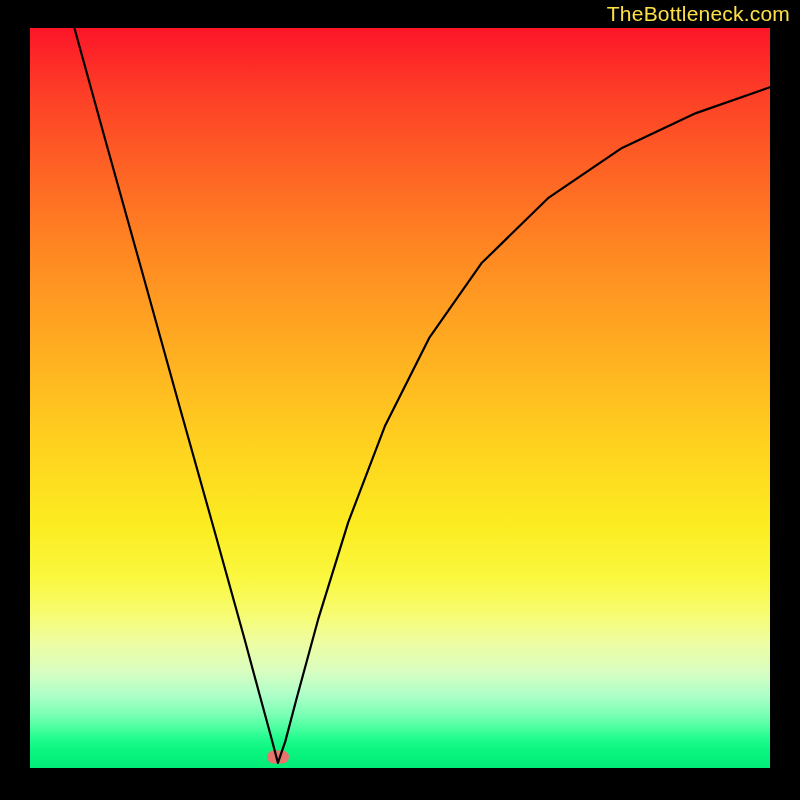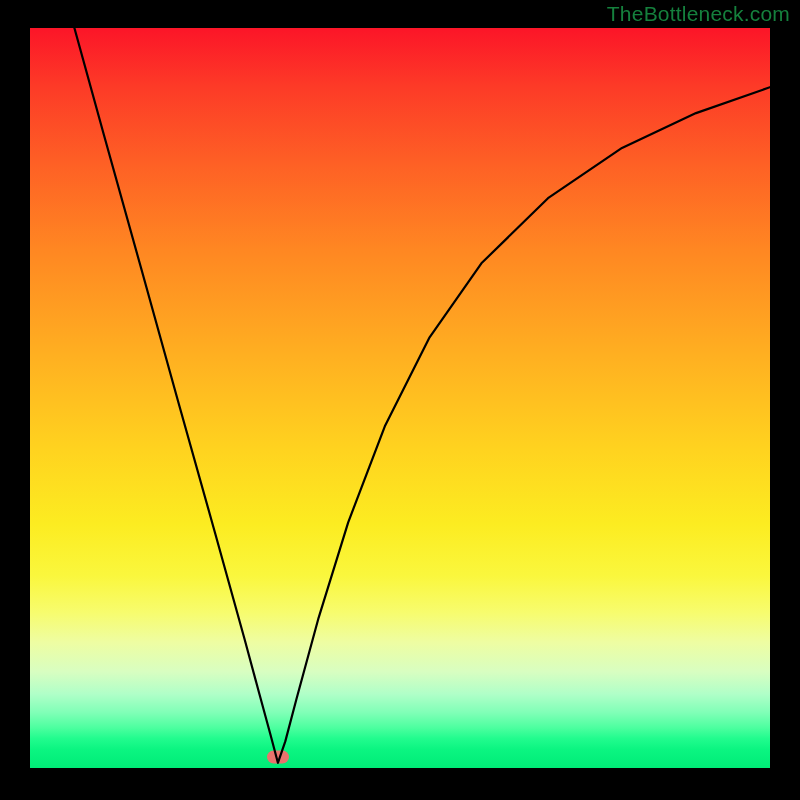--- a/index.html
+++ b/index.html
@@ -14,21 +14,21 @@
   .frame {
     position: relative;
     width: 800px;
     height: 800px;
     background: #000;
   }
   .watermark {
     position: absolute;
     top: 2px;
     right: 10px;
-    color: #15803d;
+    color: #fde047;
     font-size: 21px;
     letter-spacing: 0.2px;
     z-index: 5;
     font-weight: 400;
   }
   .plot {
     position: absolute;
     left: 30px;
     top: 28px;
     width: 740px;

